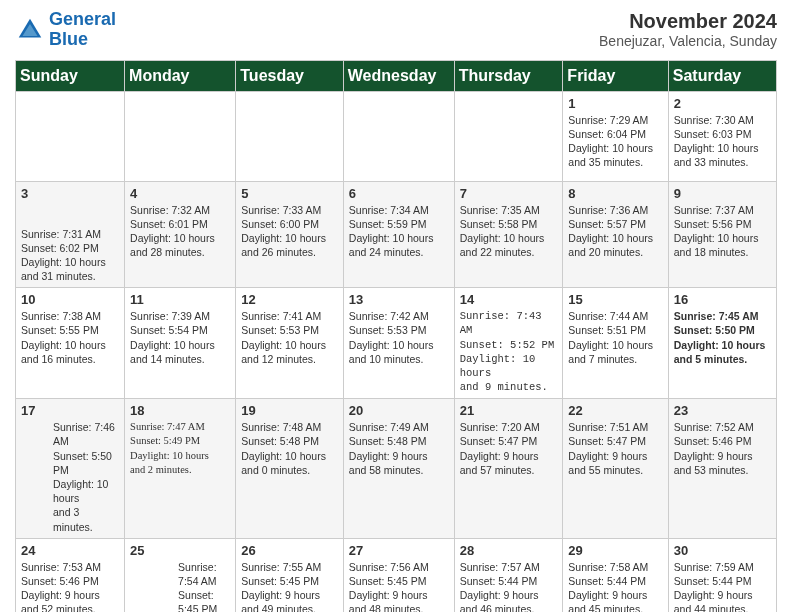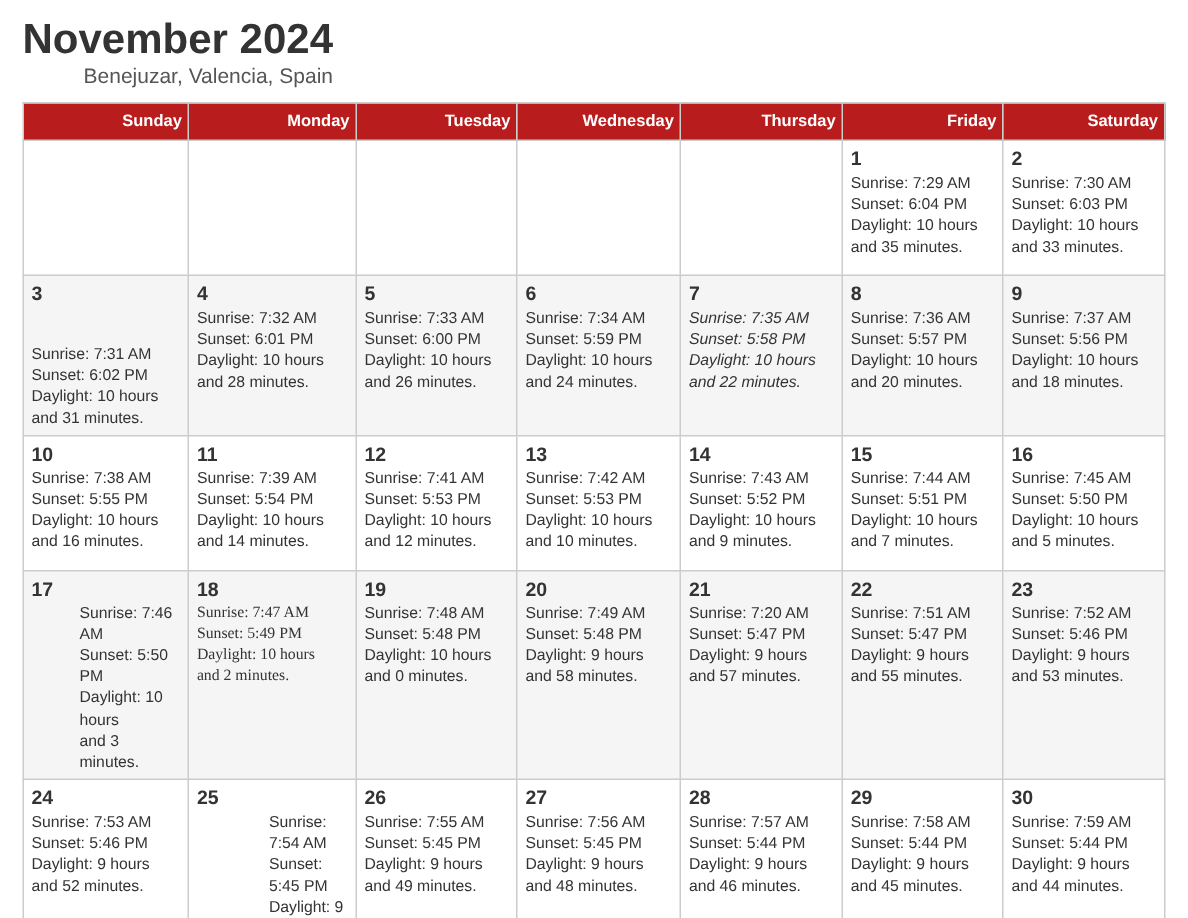--- a/index.html
+++ b/index.html
@@ -34,39 +34,39 @@
       color: #1a6ab1;
     }
     .logo-icon {
       width: 30px;
       height: 30px;
     }
     .title-area {
       text-align: right;
     }
     .month-title {
-      font-size: 28px;
+      font-size: 20px;
       font-weight: bold;
       color: #333;
     }
     .location {
       font-size: 14px;
       color: #555;
     }
     .calendar {
       width: 100%;
       border-collapse: collapse;
       font-size: 11px;
     }
     .calendar thead th {
-      background: #b91c1c;
+      background: #14532d;
       color: #fff;
       padding: 6px 4px;
-      text-align: right;
-      font-size: 11px;
+      text-align: left;
+      font-size: 16px;
       font-weight: bold;
       border: 1px solid #ccc;
     }
     .calendar tbody td {
       border: 1px solid #ccc;
       vertical-align: top;
       padding: 4px 5px;
       width: 113px;
       min-height: 80px;
       height: 90px;
@@ -90,23 +90,33 @@
     }
     tbody tr:nth-child(even) td {
       background: #f5f5f5;
     }
   </style>
 </head>
 <body>
 
 <div class="page">
   <div class="header">
+    <div class="logo">
+      <svg class="logo-icon" viewBox="0 0 40 40">
+        <polygon points="20,5 35,30 5,30" fill="#1a6ab1"></polygon>
+        <polygon points="20,12 30,28 10,28" fill="#5599cc"></polygon>
+      </svg>
+      <div class="logo-text">
+        <div><span>General</span></div>
+        <div><span style="color:#1a6ab1">Blue</span></div>
+      </div>
+    </div>
     <div class="title-area">
       <div class="month-title">November 2024</div>
-      <div class="location">Benejuzar, Valencia, Spain</div>
+      <div class="location">Benejuzar, Valencia, Sunday</div>
     </div>
   </div>
 
   <table class="calendar">
     <thead>
       <tr>
       <th>Sunday</th>
           <th>Monday</th>
           <th>Tuesday</th>
           <th>Wednesday</th>
@@ -161,21 +171,21 @@
           </td>
           <td>
             <div class="cell-day">6</div>
             <div class="cell-info" style="white-space: pre-line;">Sunrise: 7:34 AM
 Sunset: 5:59 PM
 Daylight: 10 hours
 and 24 minutes.</div>
           </td>
           <td>
             <div class="cell-day">7</div>
-            <div class="cell-info" style="white-space: pre-line; font-style: italic;">Sunrise: 7:35 AM
+            <div class="cell-info" style="white-space: pre-line;">Sunrise: 7:35 AM
 Sunset: 5:58 PM
 Daylight: 10 hours
 and 22 minutes.</div>
           </td>
           <td>
             <div class="cell-day">8</div>
             <div class="cell-info" style="white-space: pre-line;">Sunrise: 7:36 AM
 Sunset: 5:57 PM
 Daylight: 10 hours
 and 20 minutes.</div>
@@ -212,35 +222,35 @@
           </td>
           <td>
             <div class="cell-day">13</div>
             <div class="cell-info" style="white-space: pre-line;">Sunrise: 7:42 AM
 Sunset: 5:53 PM
 Daylight: 10 hours
 and 10 minutes.</div>
           </td>
           <td>
             <div class="cell-day">14</div>
-            <div class="cell-info" style="white-space: pre-line;">Sunrise: 7:43 AM
+            <div class="cell-info" style="white-space: pre-line; font-family: Liberation Mono, monospace;">Sunrise: 7:43 AM
 Sunset: 5:52 PM
 Daylight: 10 hours
 and 9 minutes.</div>
           </td>
           <td>
             <div class="cell-day">15</div>
             <div class="cell-info" style="white-space: pre-line;">Sunrise: 7:44 AM
 Sunset: 5:51 PM
 Daylight: 10 hours
 and 7 minutes.</div>
           </td>
           <td>
             <div class="cell-day">16</div>
-            <div class="cell-info" style="white-space: pre-line;">Sunrise: 7:45 AM
+            <div class="cell-info" style="white-space: pre-line; font-weight: bold;">Sunrise: 7:45 AM
 Sunset: 5:50 PM
 Daylight: 10 hours
 and 5 minutes.</div>
           </td>
         </tr>
         <tr>
           <td>
             <div class="cell-day">17</div>
             <div class="cell-info" style="white-space: pre-line; margin-left: 32px;">Sunrise: 7:46 AM
 Sunset: 5:50 PM

